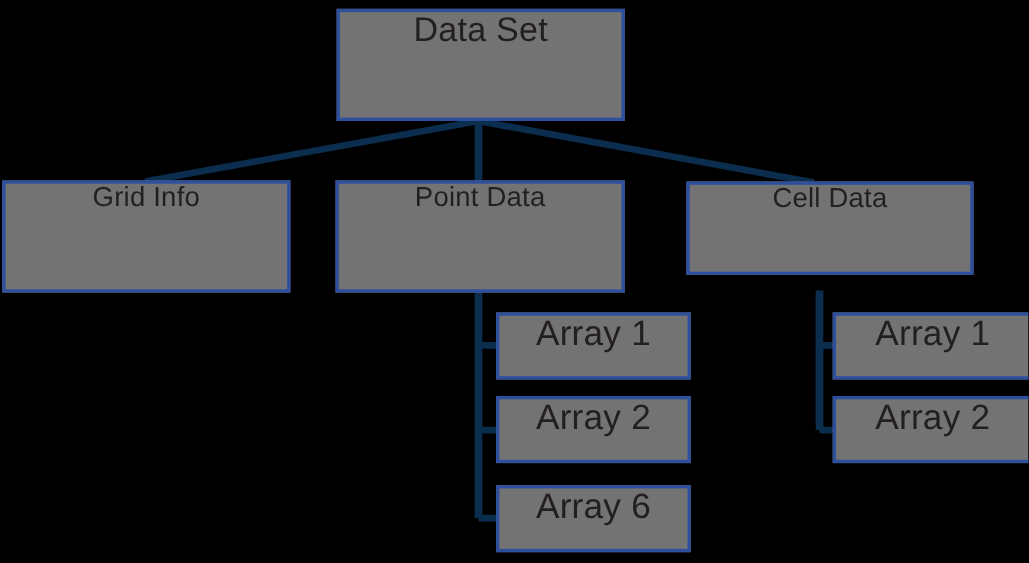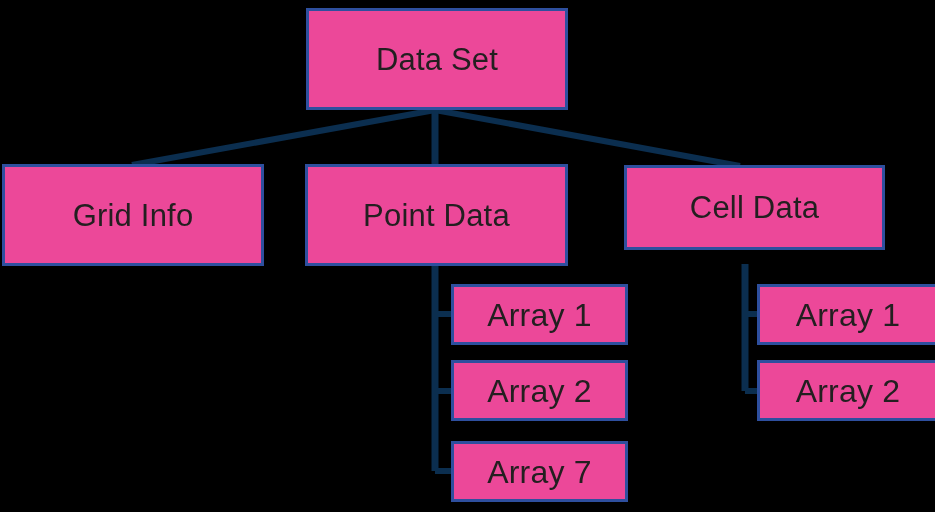--- a/index.html
+++ b/index.html
@@ -21,36 +21,36 @@
   #edges-layer {
     position: absolute;
     left: 0;
     top: 0;
     width: 935px;
     height: 512px;
   }
   .node {
     position: absolute;
     box-sizing: border-box;
-    background: #ec4899;
+    background: #737373;
     border: 3px solid #2E4F9E;
     display: flex;
-    align-items: center;
+    align-items: flex-start;
     justify-content: center;
     color: #231F20;
     letter-spacing: 0.2px;
     z-index: 5;
   }
   .node-label {
     display: block;
     line-height: 1;
     white-space: nowrap;
   }
   .level-1 .node-label { font-size: 31px; }
-  .level-2 .node-label { font-size: 31px; }
+  .level-2 .node-label { font-size: 25px; }
   .level-3 .node-label { font-size: 32px; }
 </style>
 </head>
 <body>
 
 <div id="diagram-root">
 
   <svg id="edges-layer" viewBox="0 0 935 512" width="935" height="512" xmlns="http://www.w3.org/2000/svg">
 
     <path d="M 435 110 L 132 165" stroke="#0B2E4F" stroke-width="6" fill="none"></path>
@@ -87,21 +87,21 @@
 
   <div class="node level-3" style="left:451px; top:284px; width:177px; height:61px;">
     <span class="node-label">Array 1</span>
   </div>
 
   <div class="node level-3" style="left:451px; top:360px; width:177px; height:61px;">
     <span class="node-label">Array 2</span>
   </div>
 
   <div class="node level-3" style="left:451px; top:441px; width:177px; height:61px;">
-    <span class="node-label">Array 7</span>
+    <span class="node-label">Array 6</span>
   </div>
 
   <div class="node level-3" style="left:757px; top:284px; width:182px; height:61px;">
     <span class="node-label">Array 1</span>
   </div>
 
   <div class="node level-3" style="left:757px; top:360px; width:182px; height:61px;">
     <span class="node-label">Array 2</span>
   </div>
 

